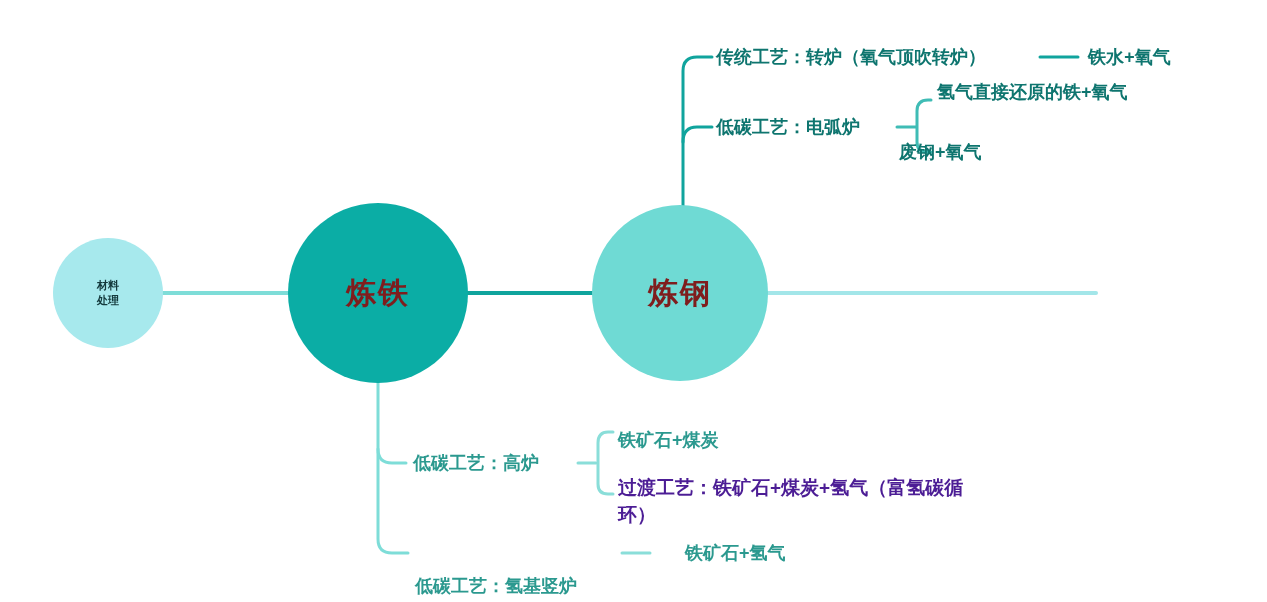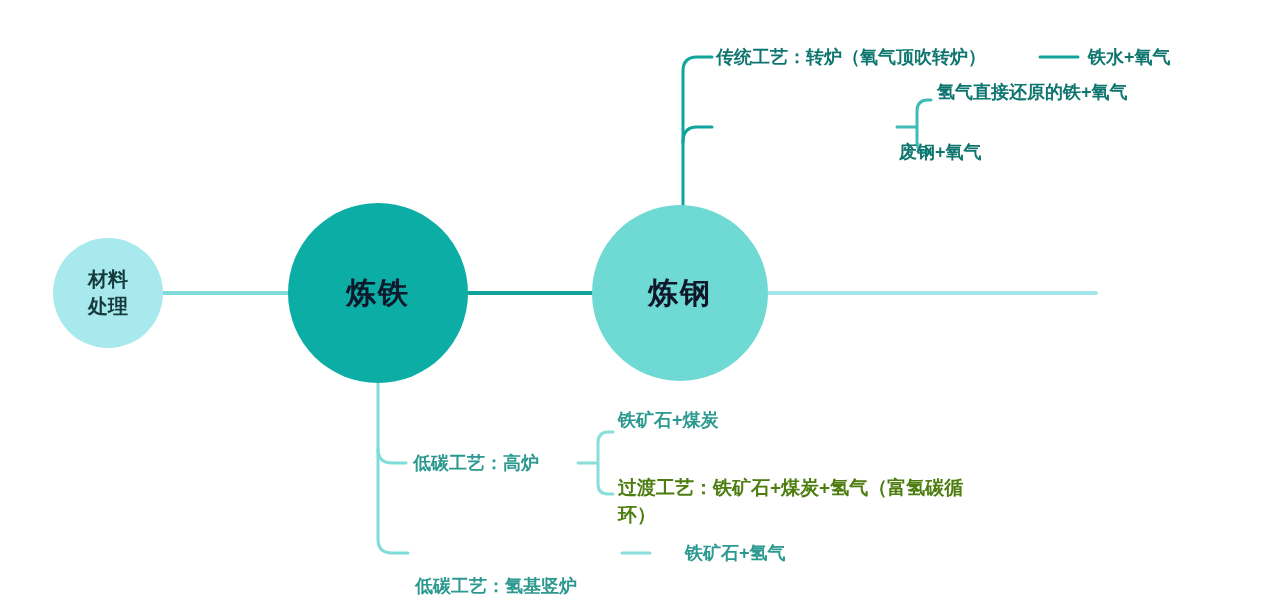--- a/index.html
+++ b/index.html
@@ -12,39 +12,39 @@
   }
   #wires{position:absolute;left:0;top:0;width:1267px;height:602px;}
   .node{
     position:absolute;border-radius:50%;
     display:flex;align-items:center;justify-content:center;
     text-align:center;
   }
   .node-small{
     width:110px;height:110px;
     background:#a7e9ed;
-    color:#143a3d;font-size:20px;font-weight:700;line-height:1.35;
+    color:#143a3d;font-size:11px;font-weight:700;line-height:1.35;
   }
   .node-large{
-    color:#0f172a;font-size:30px;font-weight:700;letter-spacing:2px;
+    color:#7f1d1d;font-size:30px;font-weight:700;letter-spacing:2px;
   }
   #node-ironmaking{left:288px;top:203px;width:180px;height:180px;background:#0badа5;background:#0bada5;}
   #node-steelmaking{left:592px;top:205px;width:176px;height:176px;background:#6fdad4;text-align:center;}
   #node-material{left:53px;top:238px;}
   #node-processing{left:1094px;top:234px;width:116px;height:116px;}
   .branch-label{
     position:absolute;white-space:nowrap;
     font-size:18px;font-weight:600;
     transform:translateY(-50%);
   }
   .top-text{color:#0e756f;}
   .bottom-text{color:#2b998f;}
   .wrap-label{
     position:absolute;
-    font-size:19px;font-weight:600;color:#4d7c0f;
+    font-size:19px;font-weight:600;color:#4c1d95;
     width:374px;line-height:27px;white-space:normal;
     transform:none;
   }
 </style>
 </head>
 <body>
 
 <div id="canvas">
 
   <svg id="wires" viewBox="0 0 1267 602" fill="none" stroke-linecap="round">
@@ -77,30 +77,31 @@
     <span>炼铁</span>
   </div>
 
   <div class="node node-large" id="node-steelmaking">
     <span>炼钢</span>
   </div>
 
 
   <div class="branch-label top-text" style="left:716px;top:57px;">传统工艺：转炉（氧气顶吹转炉）</div>
 
-  <div class="branch-label top-text" style="left:1088px;top:57px;">铁水+氧气</div>
+  <div class="branch-label top-text" style="left:1088px;top:57px;font-family:Liberation Mono, monospace;">铁水+氧气</div>
 
+  <div class="branch-label top-text" style="left:716px;top:127px;">低碳工艺：电弧炉</div>
 
   <div class="branch-label top-text" style="left:937px;top:92px;">氢气直接还原的铁+氧气</div>
 
   <div class="branch-label top-text" style="left:899px;top:152px;text-align:center;">废钢+氧气</div>
 
   <div class="branch-label bottom-text" style="left:413px;top:463px;">低碳工艺：高炉</div>
 
-  <div class="branch-label bottom-text" style="left:618px;top:420px;">铁矿石+煤炭</div>
+  <div class="branch-label bottom-text" style="left:618px;top:440px;">铁矿石+煤炭</div>
 
   <div class="wrap-label" style="left:618px;top:474px;">过渡工艺：铁矿石+煤炭+氢气（富氢碳循环）</div>
 
   <div class="branch-label bottom-text" style="left:415px;top:586px;">低碳工艺：氢基竖炉</div>
 
   <div class="branch-label bottom-text" style="left:657px;top:553px;margin-left:28px;">铁矿石+氢气</div>
 
 </div>
 
 </body></html>

